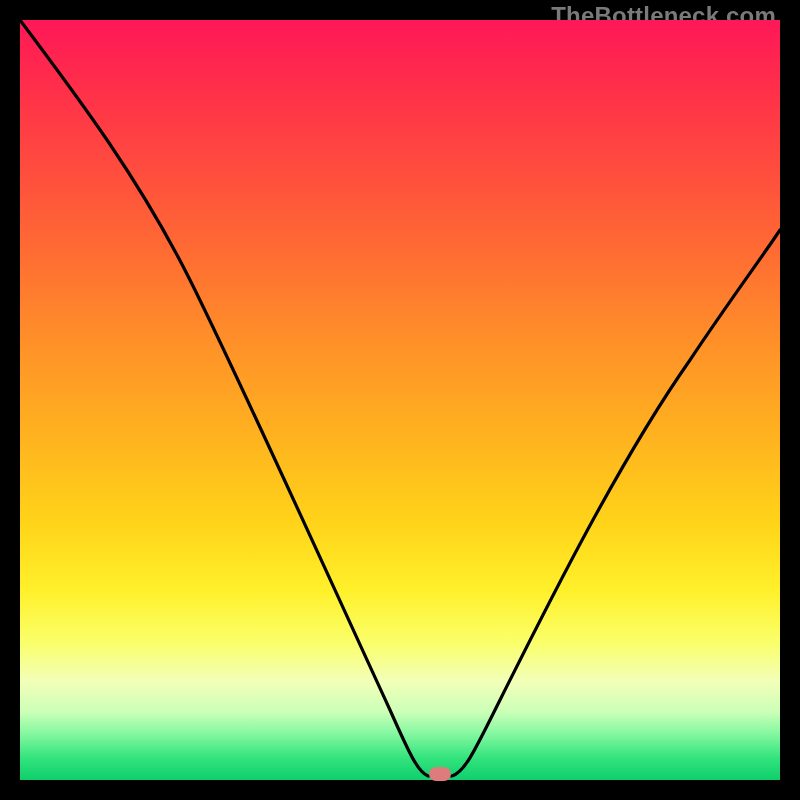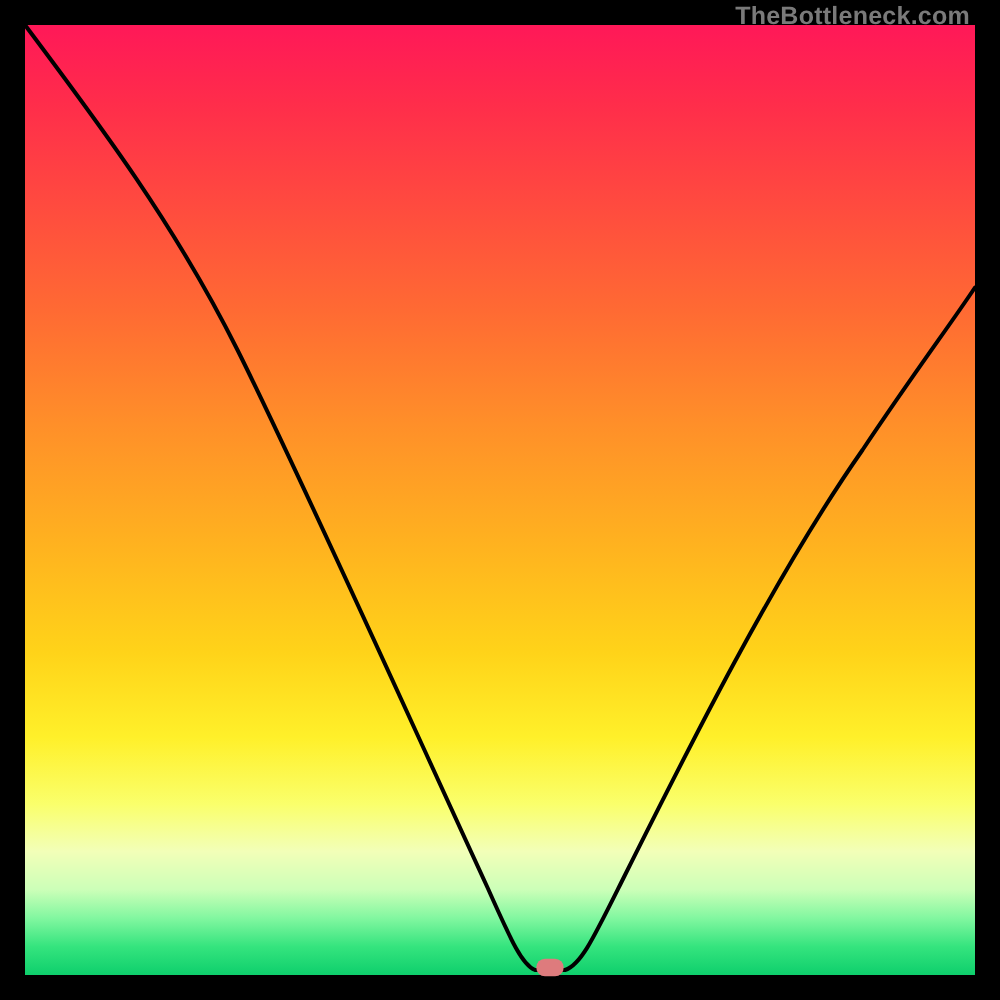--- a/index.html
+++ b/index.html
@@ -41,21 +41,21 @@
       #ccffb8 91%,
       #82f7a0 94%,
       #35e47e 97%,
       #0ecf6c 100%
     );
   }
   .watermark {
     position: absolute;
     top: 2px;
     right: 24px;
-    font-size: 20px;
+    font-size: 24px;
     font-weight: 600;
     color: #7a7a7a;
     font-family: Arial, Helvetica, sans-serif;
     letter-spacing: 0.2px;
   }
   svg.curve {
     position: absolute;
     left: 0;
     top: 0;
     width: 760px;

